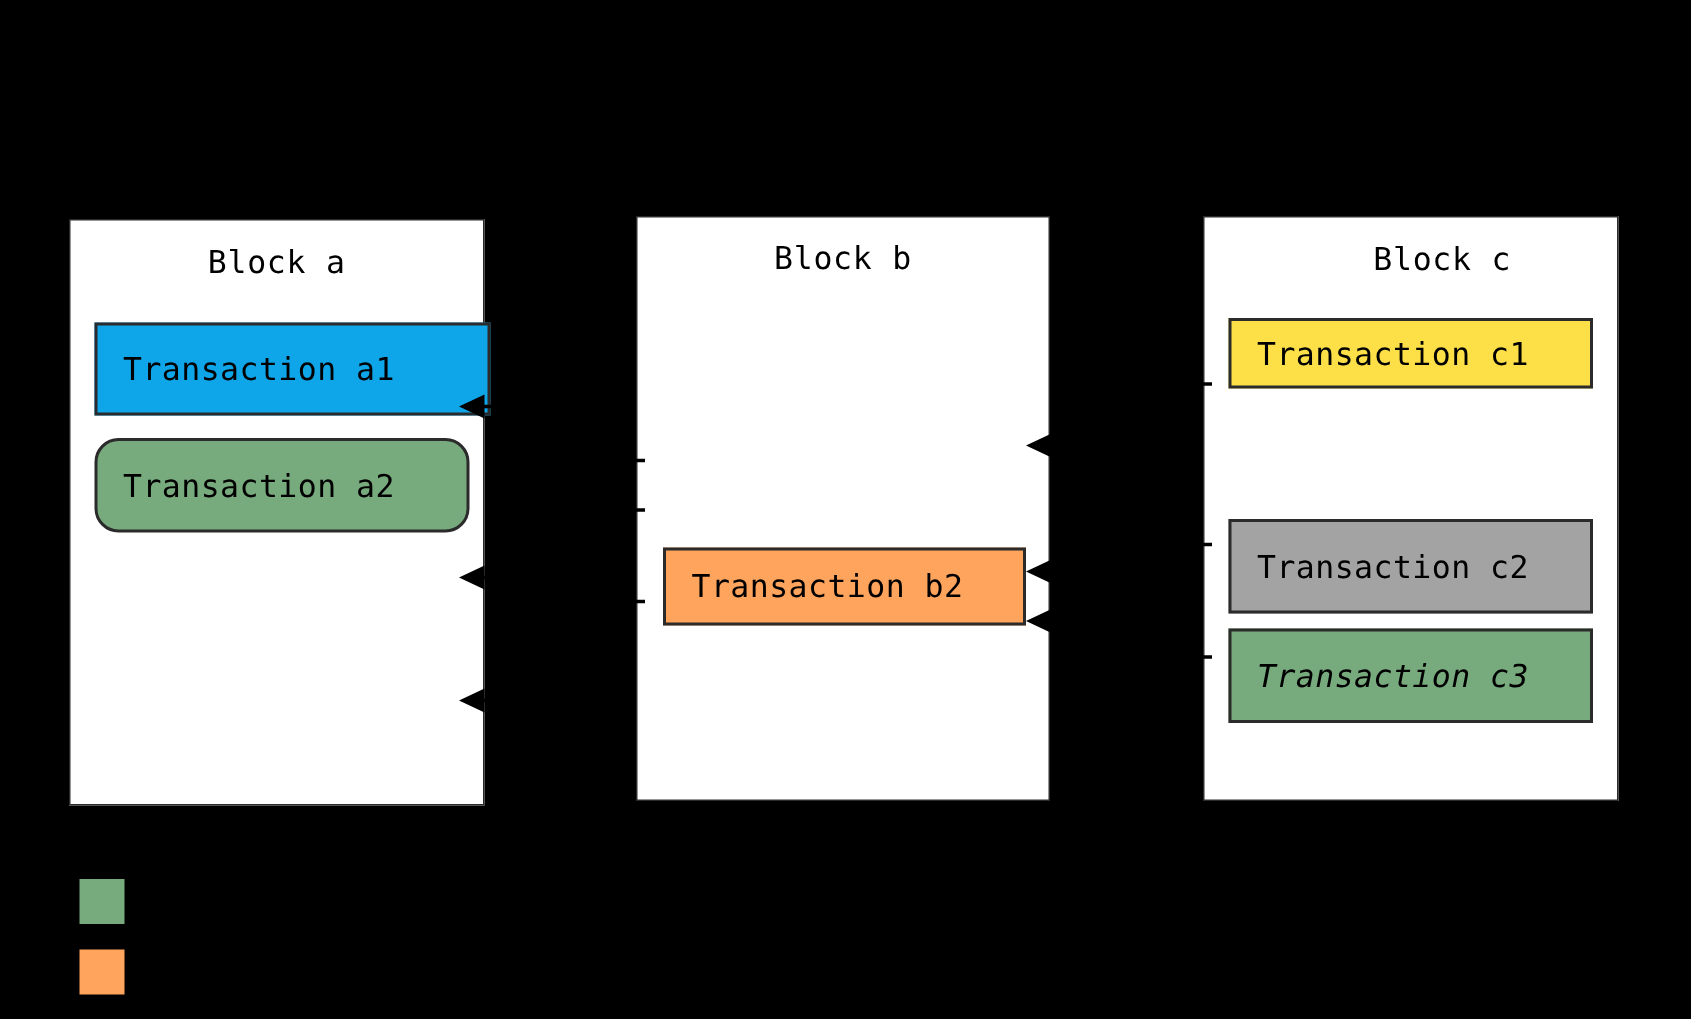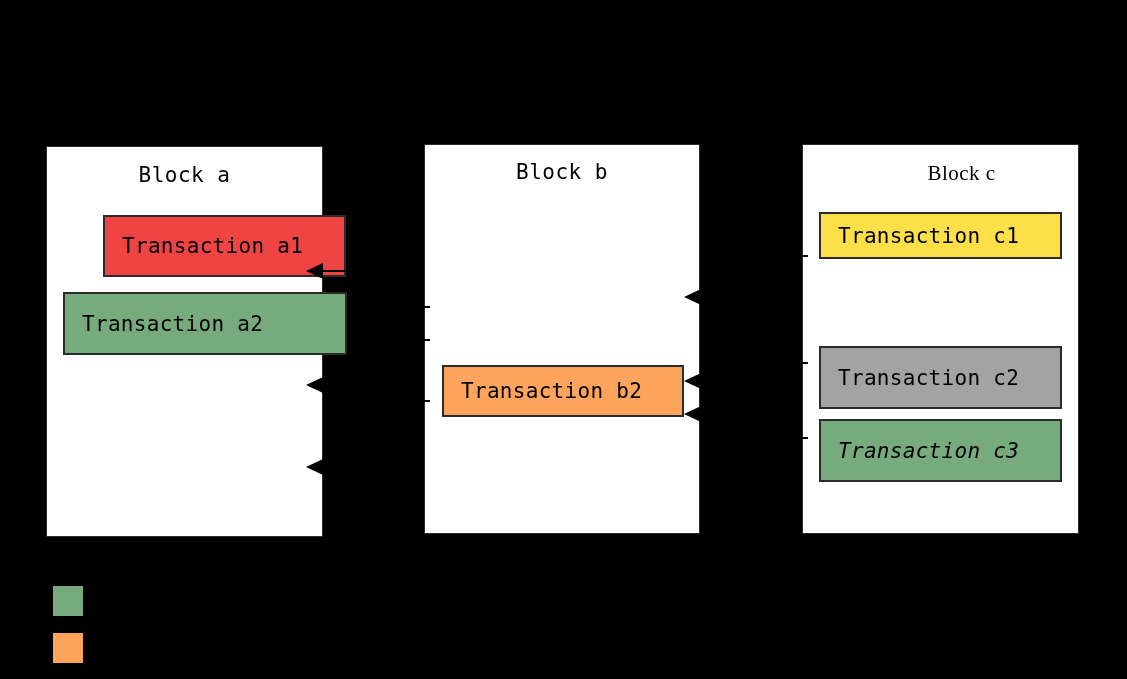--- a/index.html
+++ b/index.html
@@ -69,24 +69,24 @@
 <body>
 
 <div id="canvas">
 
   <div class="block" id="block-a" style="left: 46px; top: 146px; width: 277px; height: 391px; background: rgb(255, 255, 255); border-color: rgb(43, 43, 43);"></div>
   <div class="block" id="block-b" style="left: 424px; top: 144px; width: 276px; height: 390px; background: rgb(255, 255, 255); border-color: rgb(43, 43, 43);"></div>
   <div class="block" id="block-c" style="left: 802px; top: 144px; width: 277px; height: 390px; background: rgb(255, 255, 255); border-color: rgb(43, 43, 43);"></div>
 
   <div class="block-title" id="title-b" style="left: 424px; width: 276px; top: 160px;">Block b</div>
   <div class="block-title" id="title-a" style="left: 46px; width: 277px; top: 163px;">Block a</div>
-  <div class="block-title" id="title-c" style="left: 802px; width: 319px; top: 161px; font-family: Liberation Serif, serif;">Block c</div>
+  <div class="block-title" id="title-c" style="left: 802px; width: 319px; top: 161px;">Block c</div>
 
-  <div class="tx" id="tx-a1" style="left: 63px; top: 215px; width: 243px; height: 62px; background: #ef4444; border-color: rgb(43, 43, 43); margin-left: 40px;">Transaction a1</div>
-  <div class="tx" id="tx-a2" style="left: 63px; top: 292px; width: 284px; height: 63px; background: rgb(119, 170, 125); border-color: rgb(43, 43, 43);">Transaction a2</div>
+  <div class="tx" id="tx-a1" style="left: 63px; top: 215px; width: 264px; height: 62px; background: #0ea5e9; border-color: rgb(43, 43, 43);">Transaction a1</div>
+  <div class="tx" id="tx-a2" style="left: 63px; top: 292px; width: 250px; height: 63px; background: rgb(119, 170, 125); border-color: rgb(43, 43, 43); border-radius: 16px;">Transaction a2</div>
 
   <div class="tx" id="tx-b2" style="left: 442px; top: 365px; width: 242px; height: 52px; background: rgb(255, 164, 92); border-color: rgb(43, 43, 43);">Transaction b2</div>
 
   <div class="tx" id="tx-c1" style="left: 819px; top: 212px; width: 243px; height: 47px; background: #fde047; border-color: rgb(43, 43, 43);">Transaction c1</div>
   <div class="tx" id="tx-c2" style="left: 819px; top: 346px; width: 243px; height: 63px; background: #a3a3a3; border-color: rgb(43, 43, 43);">Transaction c2</div>
   <div class="tx" id="tx-c3" style="left: 819px; top: 419px; width: 243px; height: 63px; background: rgb(119, 170, 125); border-color: rgb(43, 43, 43); font-style: italic;">Transaction c3</div>
 
   <svg id="edges" viewBox="0 0 1127 679" width="1127" height="679">
       <g>
         <polyline points="430,307 368,307 368,271 320,271" fill="none" stroke="#000000" stroke-width="2.2"></polyline>

